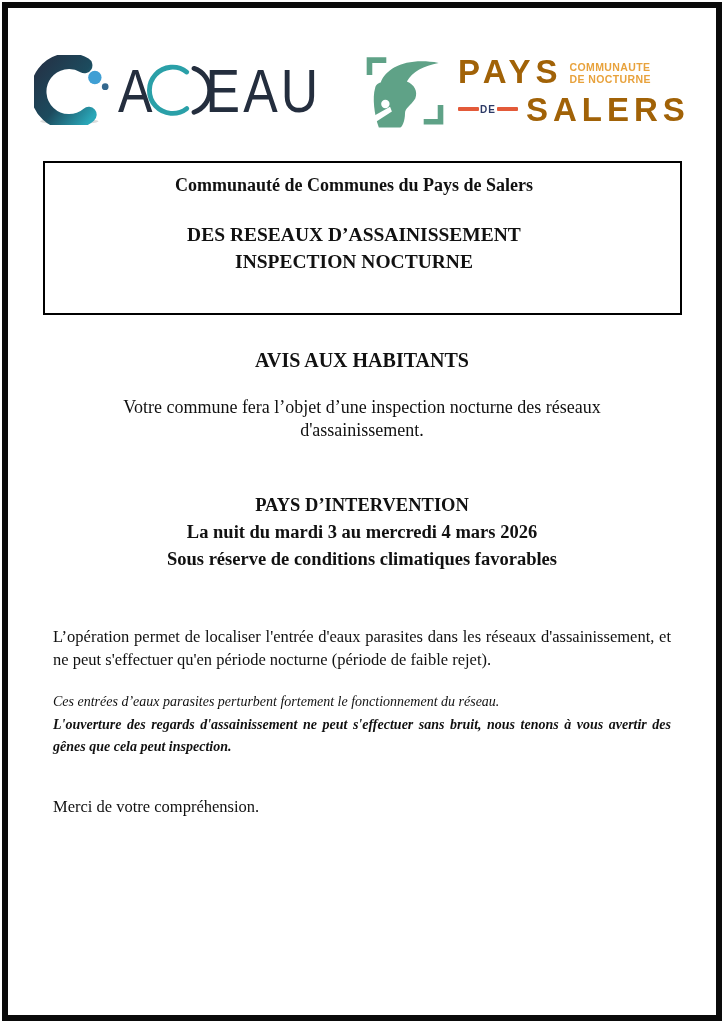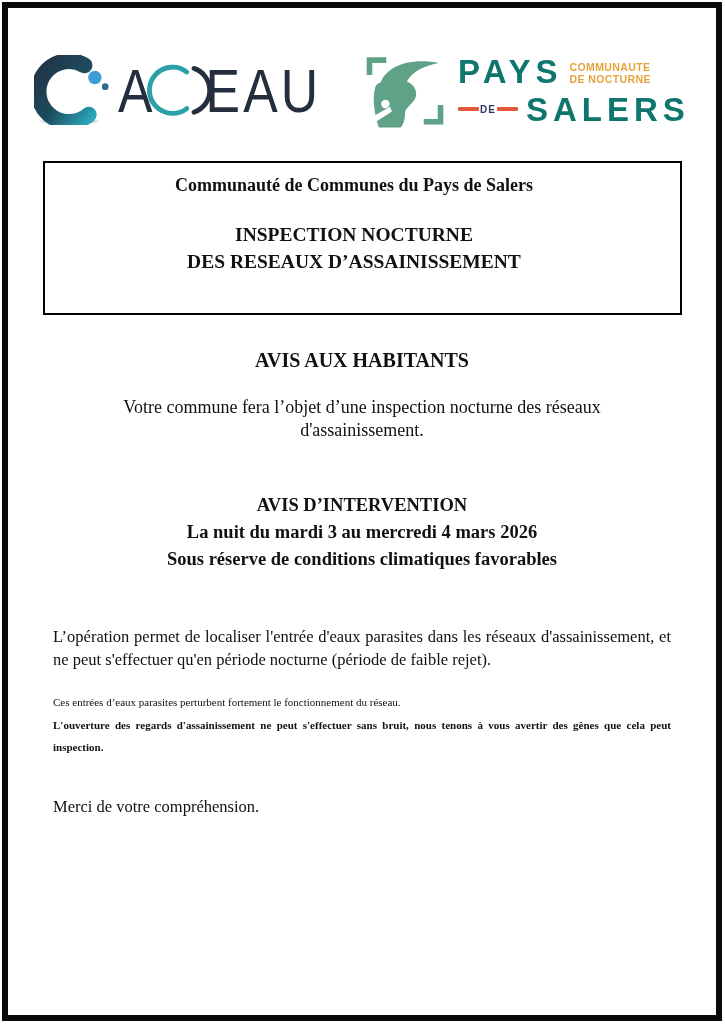--- a/index.html
+++ b/index.html
@@ -30,21 +30,21 @@
   .acdeau-svg { width: 286px; height: 70px; }
   .pays-logo { display: flex; align-items: center; gap: 10px; }
   .cow-svg { width: 86px; height: 80px; }
   .pays-text { display: flex; flex-direction: column; line-height: 1; }
   .pays-row1 { display: flex; align-items: flex-start; }
   .pays-word {
     font-family: "Liberation Sans", sans-serif;
     font-weight: bold;
     font-size: 33px;
     letter-spacing: 5px;
-    color: #0f766e;
+    color: #a16207;
   }
   .cc-block {
     display: flex; flex-direction: column;
     margin-left: 7px; margin-top: 6px;
     font-family: "Liberation Sans", sans-serif;
     font-weight: bold;
     font-size: 10.5px;
     letter-spacing: 0.4px;
     color: #e8a23c;
     line-height: 1.15;
@@ -68,21 +68,21 @@
     padding: 12px 27px 38px 10px;
   }
   .org-line { font-size: 18px; font-weight: bold; }
   .box-title { margin-top: 25px; font-size: 19.5px; font-weight: bold; line-height: 27px; }
   
   main { display: block; margin: 0 45px; }
   .avis-heading { margin-top: 34px; text-align: center; font-size: 20px; font-weight: bold; }
   .intro { margin-top: 24px; text-align: center; font-size: 18px; line-height: 23px; padding: 0 38px; }
   .dates-block { margin-top: 50px; text-align: center; font-weight: bold; font-size: 18.5px; line-height: 27px; }
   .para1 { margin-top: 53px; text-align: justify; font-size: 16.5px; line-height: 22.5px; }
-  .para2 { margin-top: 20px; font-size: 11px; line-height: 22.5px; }
+  .para2 { margin-top: 20px; font-size: 14px; line-height: 22.5px; font-style: italic; }
   .para2-bold { display: block; font-weight: bold; text-align: justify; }
   .closing { margin-top: 38px; font-size: 16.5px; }
 </style>
 </head>
 <body>
 
 <div class="frame">
 
   <header class="logos">
 
@@ -138,32 +138,32 @@
           </span>
           <span class="pays-word">SALERS</span>
         </div>
       </div>
     </div>
   </header>
 
   <div class="title-box">
     <div class="org-line">Communauté de Communes du Pays de Salers</div>
     <div class="box-title">
+      <div>DES RESEAUX D’ASSAINISSEMENT</div>
       <div>INSPECTION NOCTURNE</div>
-      <div>DES RESEAUX D’ASSAINISSEMENT</div>
     </div>
   </div>
 
   <main>
     <div class="avis-heading">AVIS AUX HABITANTS</div>
 
     <p class="intro">Votre commune fera l’objet d’une inspection nocturne des réseaux d'assainissement.</p>
 
     <div class="dates-block">
-      <div>AVIS D’INTERVENTION</div>
+      <div>PAYS D’INTERVENTION</div>
       <div>La nuit du mardi 3 au mercredi 4 mars 2026</div>
       <div>Sous réserve de conditions climatiques favorables</div>
     </div>
 
     <p class="para1">L’opération permet de localiser l'entrée d'eaux parasites dans les réseaux d'assainissement, et ne peut s'effectuer qu'en période nocturne (période de faible rejet).</p>
 
     <p class="para2">
       <span>Ces entrées d’eaux parasites perturbent fortement le fonctionnement du réseau.</span>
       <span class="para2-bold">L'ouverture des regards d'assainissement ne peut s'effectuer sans bruit, nous tenons à vous avertir des gênes que cela peut inspection.</span>
     </p>

